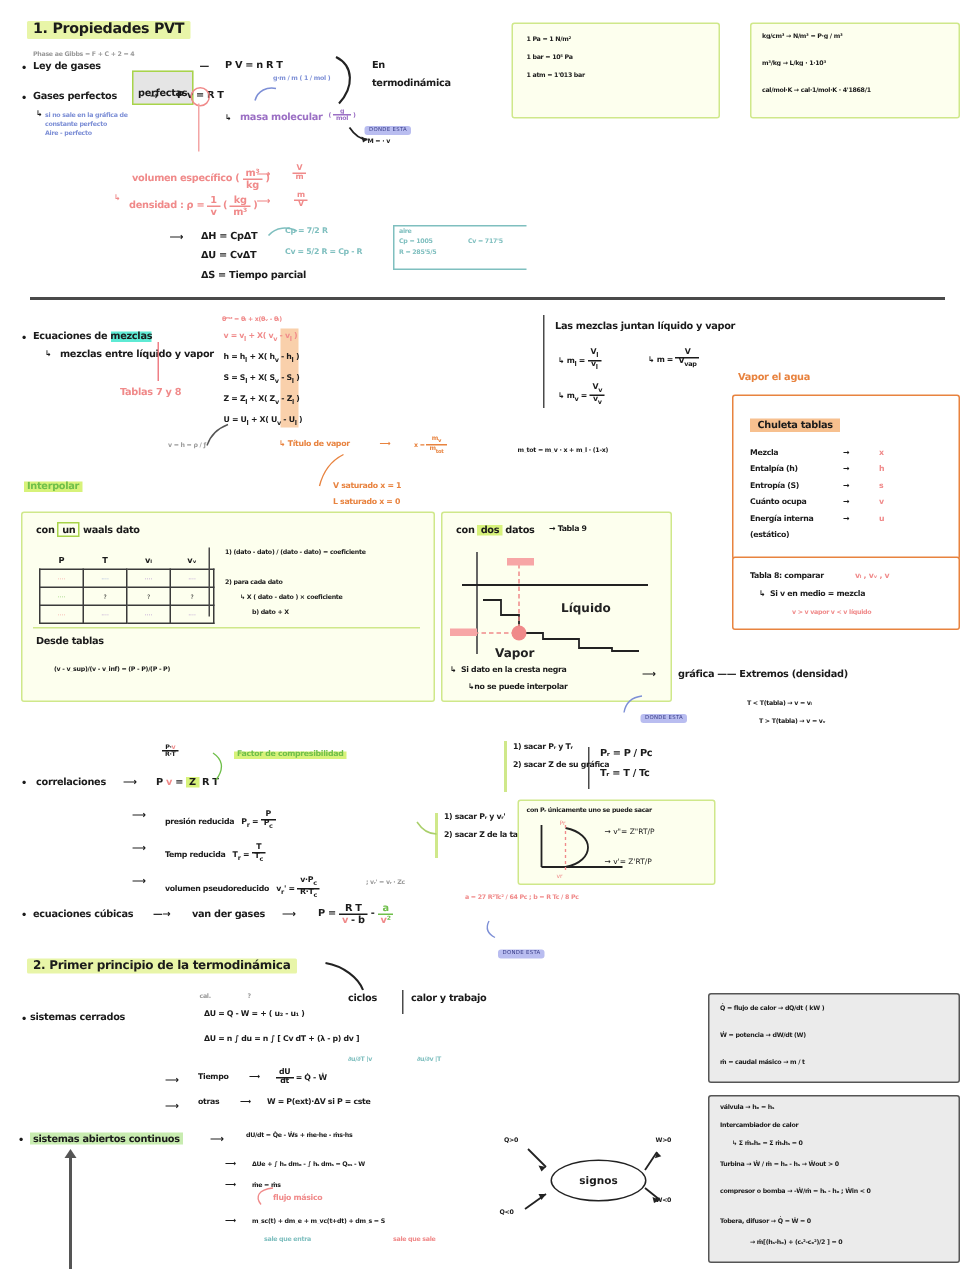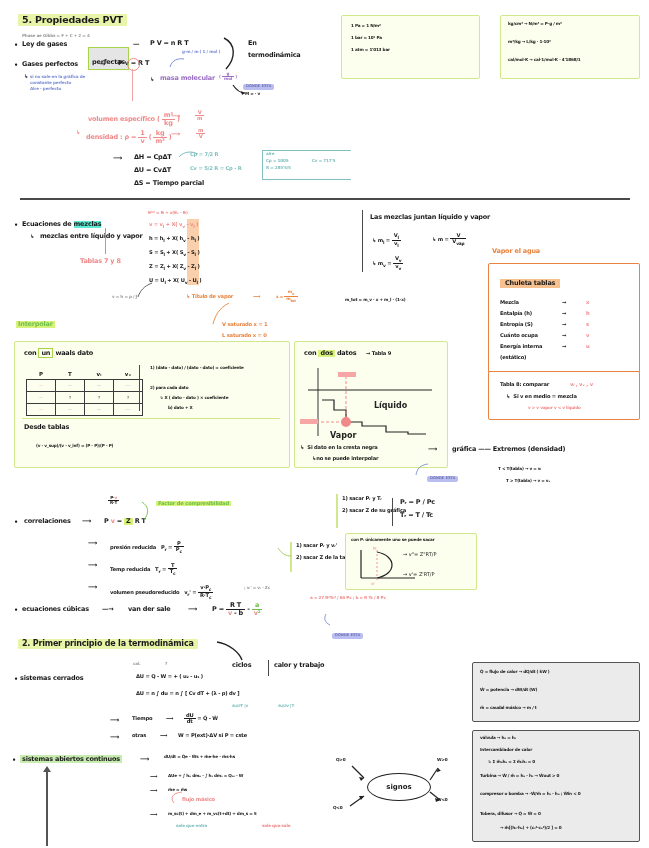--- a/index.html
+++ b/index.html
@@ -33,21 +33,21 @@
   .tbl td{border:1px solid #3a3a3a;height:9px;width:26px;text-align:center;font-size:4px}
   .tbl td.hdr{border:none;font-weight:700;font-size:5.5px}
   .oval{position:absolute;border:1.4px solid #222;border-radius:50%;
         display:flex;align-items:center;justify-content:center;font-size:7px;font-weight:700}
   svg{position:absolute;overflow:visible}
 </style>
 </head>
 <body>
 
 <div class="t hw lg" style="left:18px;top:14px">
-  <span class="hl-green">5. Propiedades PVT</span>
+  <span class="hl-green">1. Propiedades PVT</span>
 </div>
 
 <div class="t hw xxs gray blur" style="left:22px;top:34px">Phase   ae   Gibbs = F + C + 2 = 4</div>
 
 <div class="t hw sm" style="left:14px;top:42px">•</div>
 <div class="t hw sm" style="left:22px;top:41px">Ley de gases</div>
 <div class="abs" style="left:88px;top:47px;border:1.3px solid #a8d44a;background:#e5e5e5;padding:1px 3px">
   <span class="hw sm">perfectas</span>
 </div>
 <div class="t hw sm" style="left:133px;top:41px">—</div>
@@ -319,21 +319,21 @@
   <line x1="22" y1="2" x2="22" y2="34" stroke="#f08a8a" stroke-width=".9" stroke-dasharray="2,2"></line>
   <text x="18" y="2" font-size="4" fill="#f08a8a">Pr</text>
   <text x="16" y="37" font-size="4" fill="#f08a8a">vr</text>
   <text x="48" y="8" font-size="5" fill="#222">→ v"= Z"RT/P</text>
   <text x="48" y="28" font-size="5" fill="#222">→ v'= Z'RT/P</text>
 </svg>
 
 <div class="t hw sm" style="left:14px;top:607px">•</div>
 <div class="t hw sm" style="left:22px;top:606px">ecuaciones cúbicas</div>
 <div class="t hw sm" style="left:102px;top:606px">—→</div>
-<div class="t hw sm" style="left:128px;top:606px">van der sale</div>
+<div class="t hw sm" style="left:128px;top:606px">van der gases</div>
 <div class="t hw sm" style="left:188px;top:606px">⟶</div>
 <div class="t hw sm" style="left:212px;top:602px">
   <span>P =</span>
   <span class="frac"><span class="n">R T</span><span class="d"><span class="pink">v</span> - b</span></span>
   <span>-</span>
   <span class="frac green"><span class="n">a</span><span class="d"><span class="pink">v</span>²</span></span>
 </div>
 <div class="t hw xxs pink blur" style="left:310px;top:596px">a = 27 R²Tc² / 64 Pc   ;   b = R Tc / 8 Pc</div>
 <div class="t" style="left:332px;top:623px"><span class="hl-blue">DONDE ESTA</span></div>
 <svg style="left:322px;top:612px;width:16px;height:14px">

